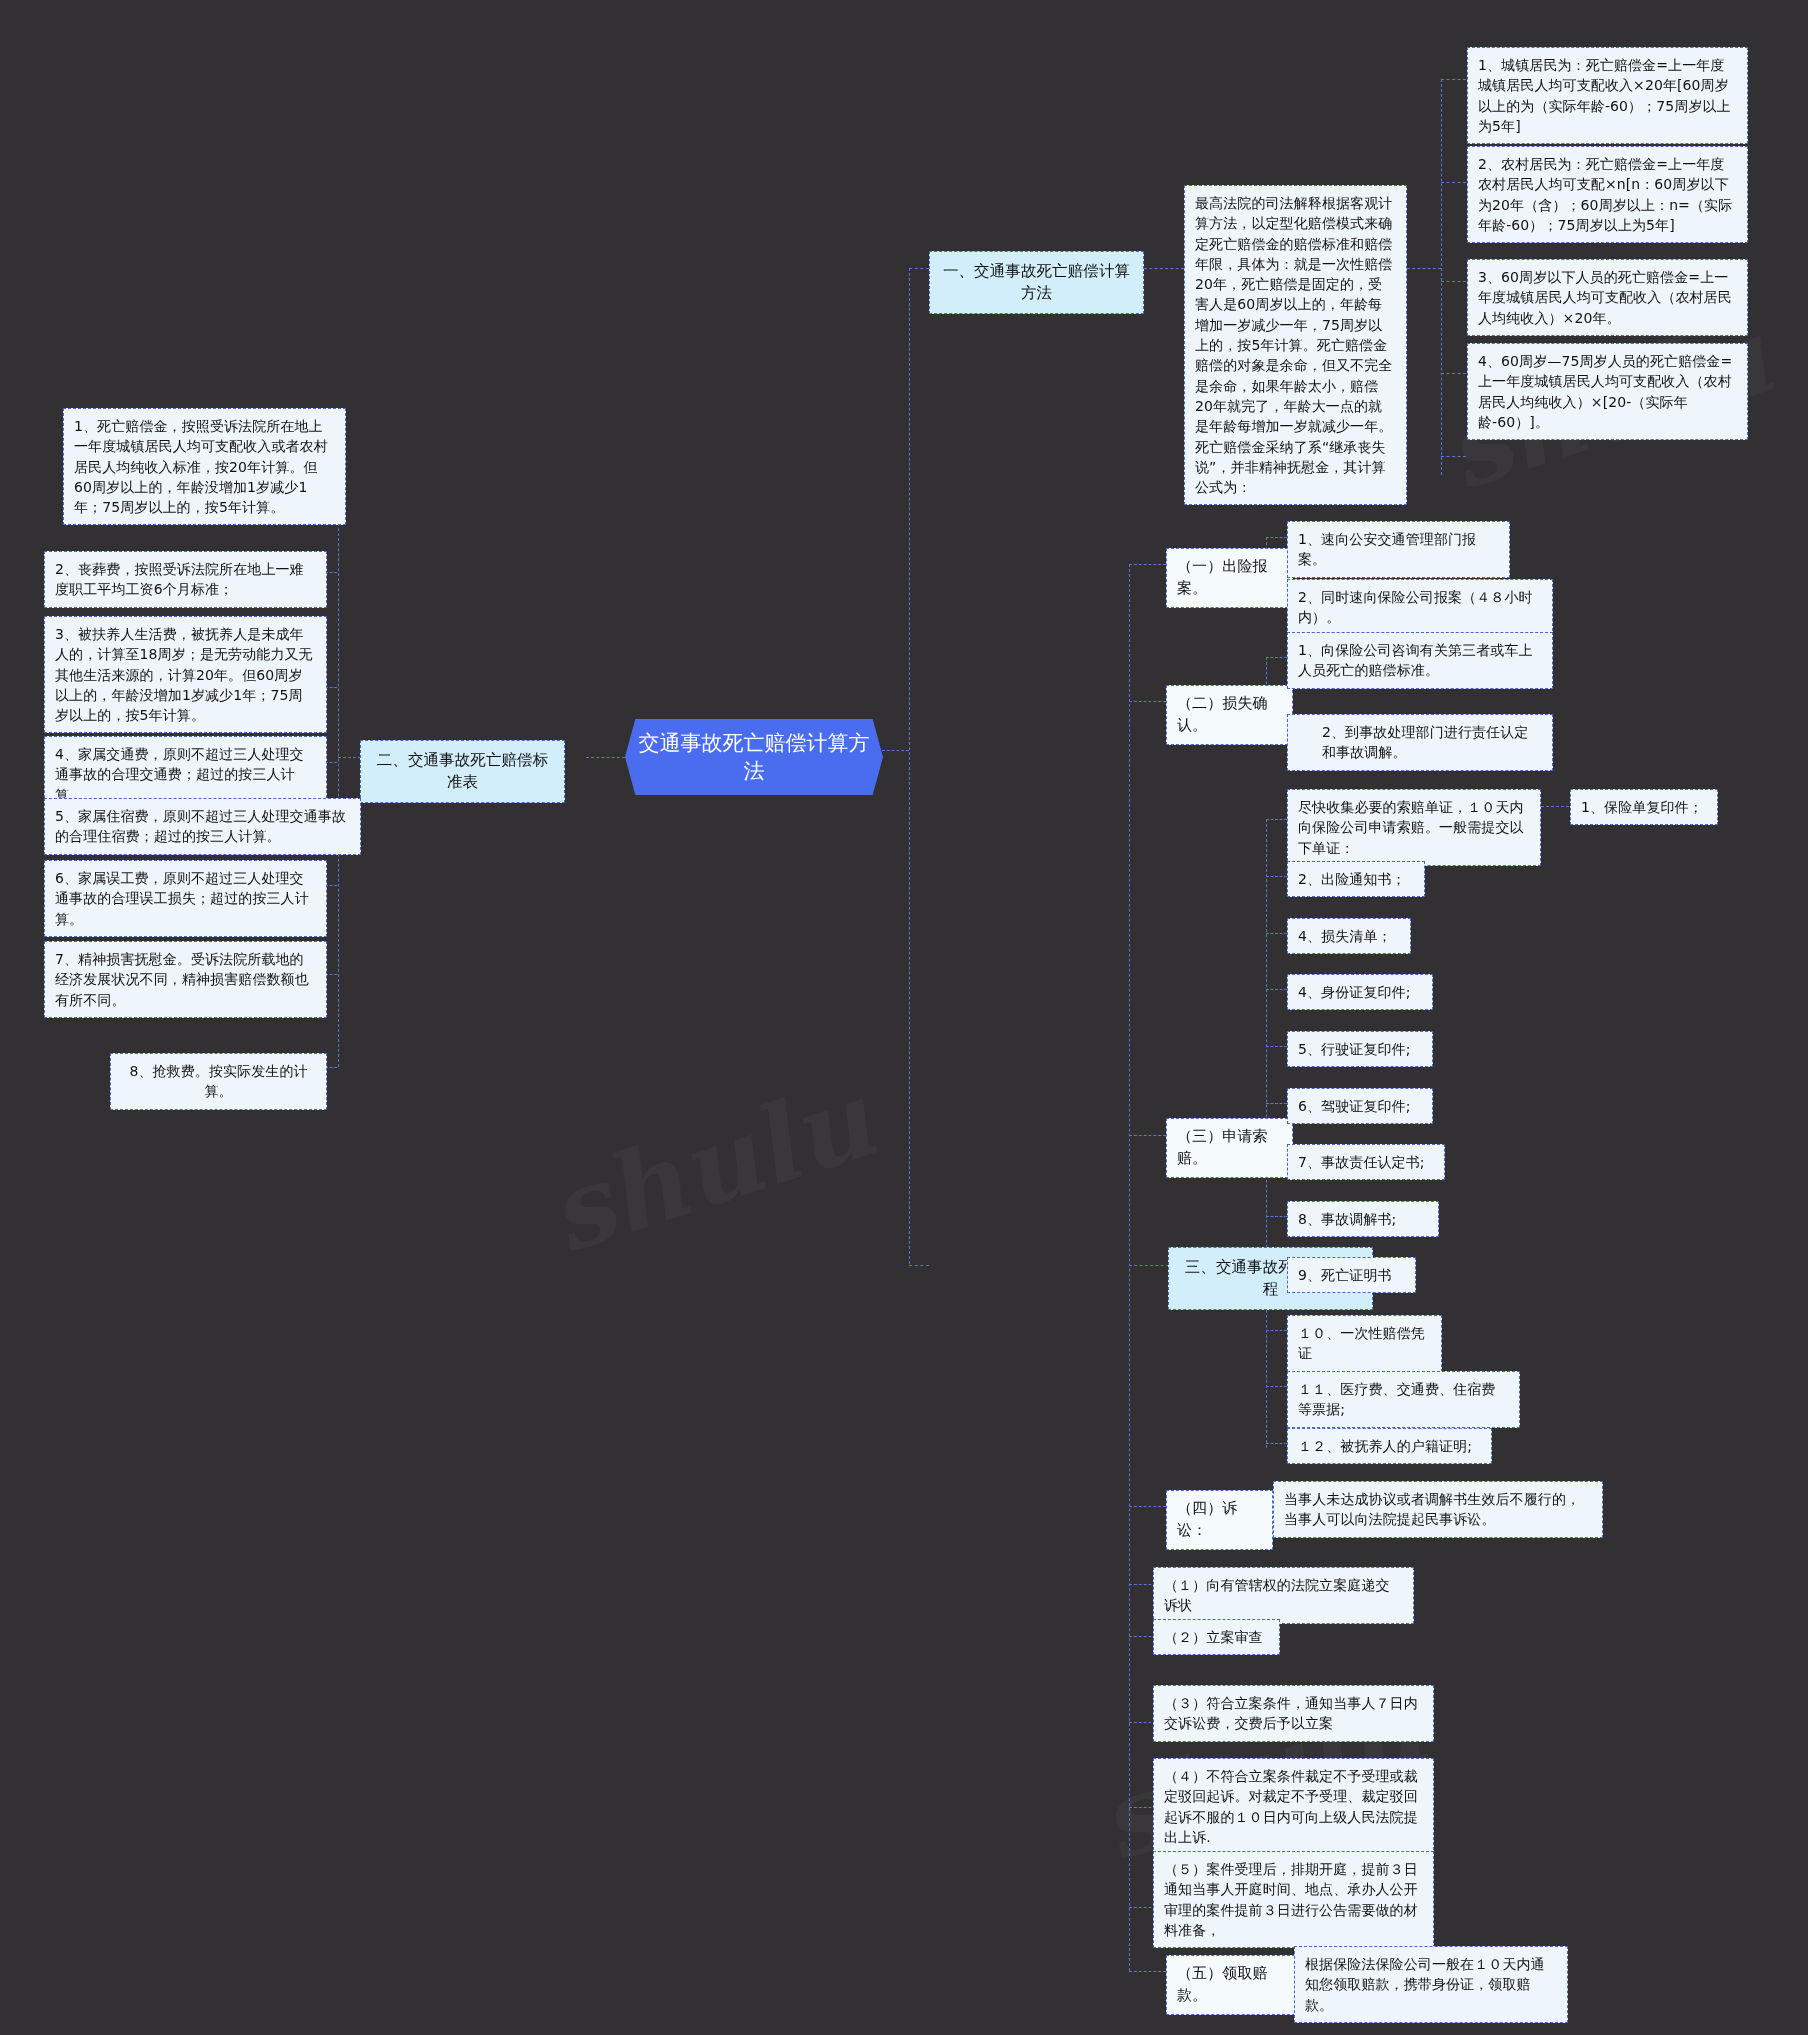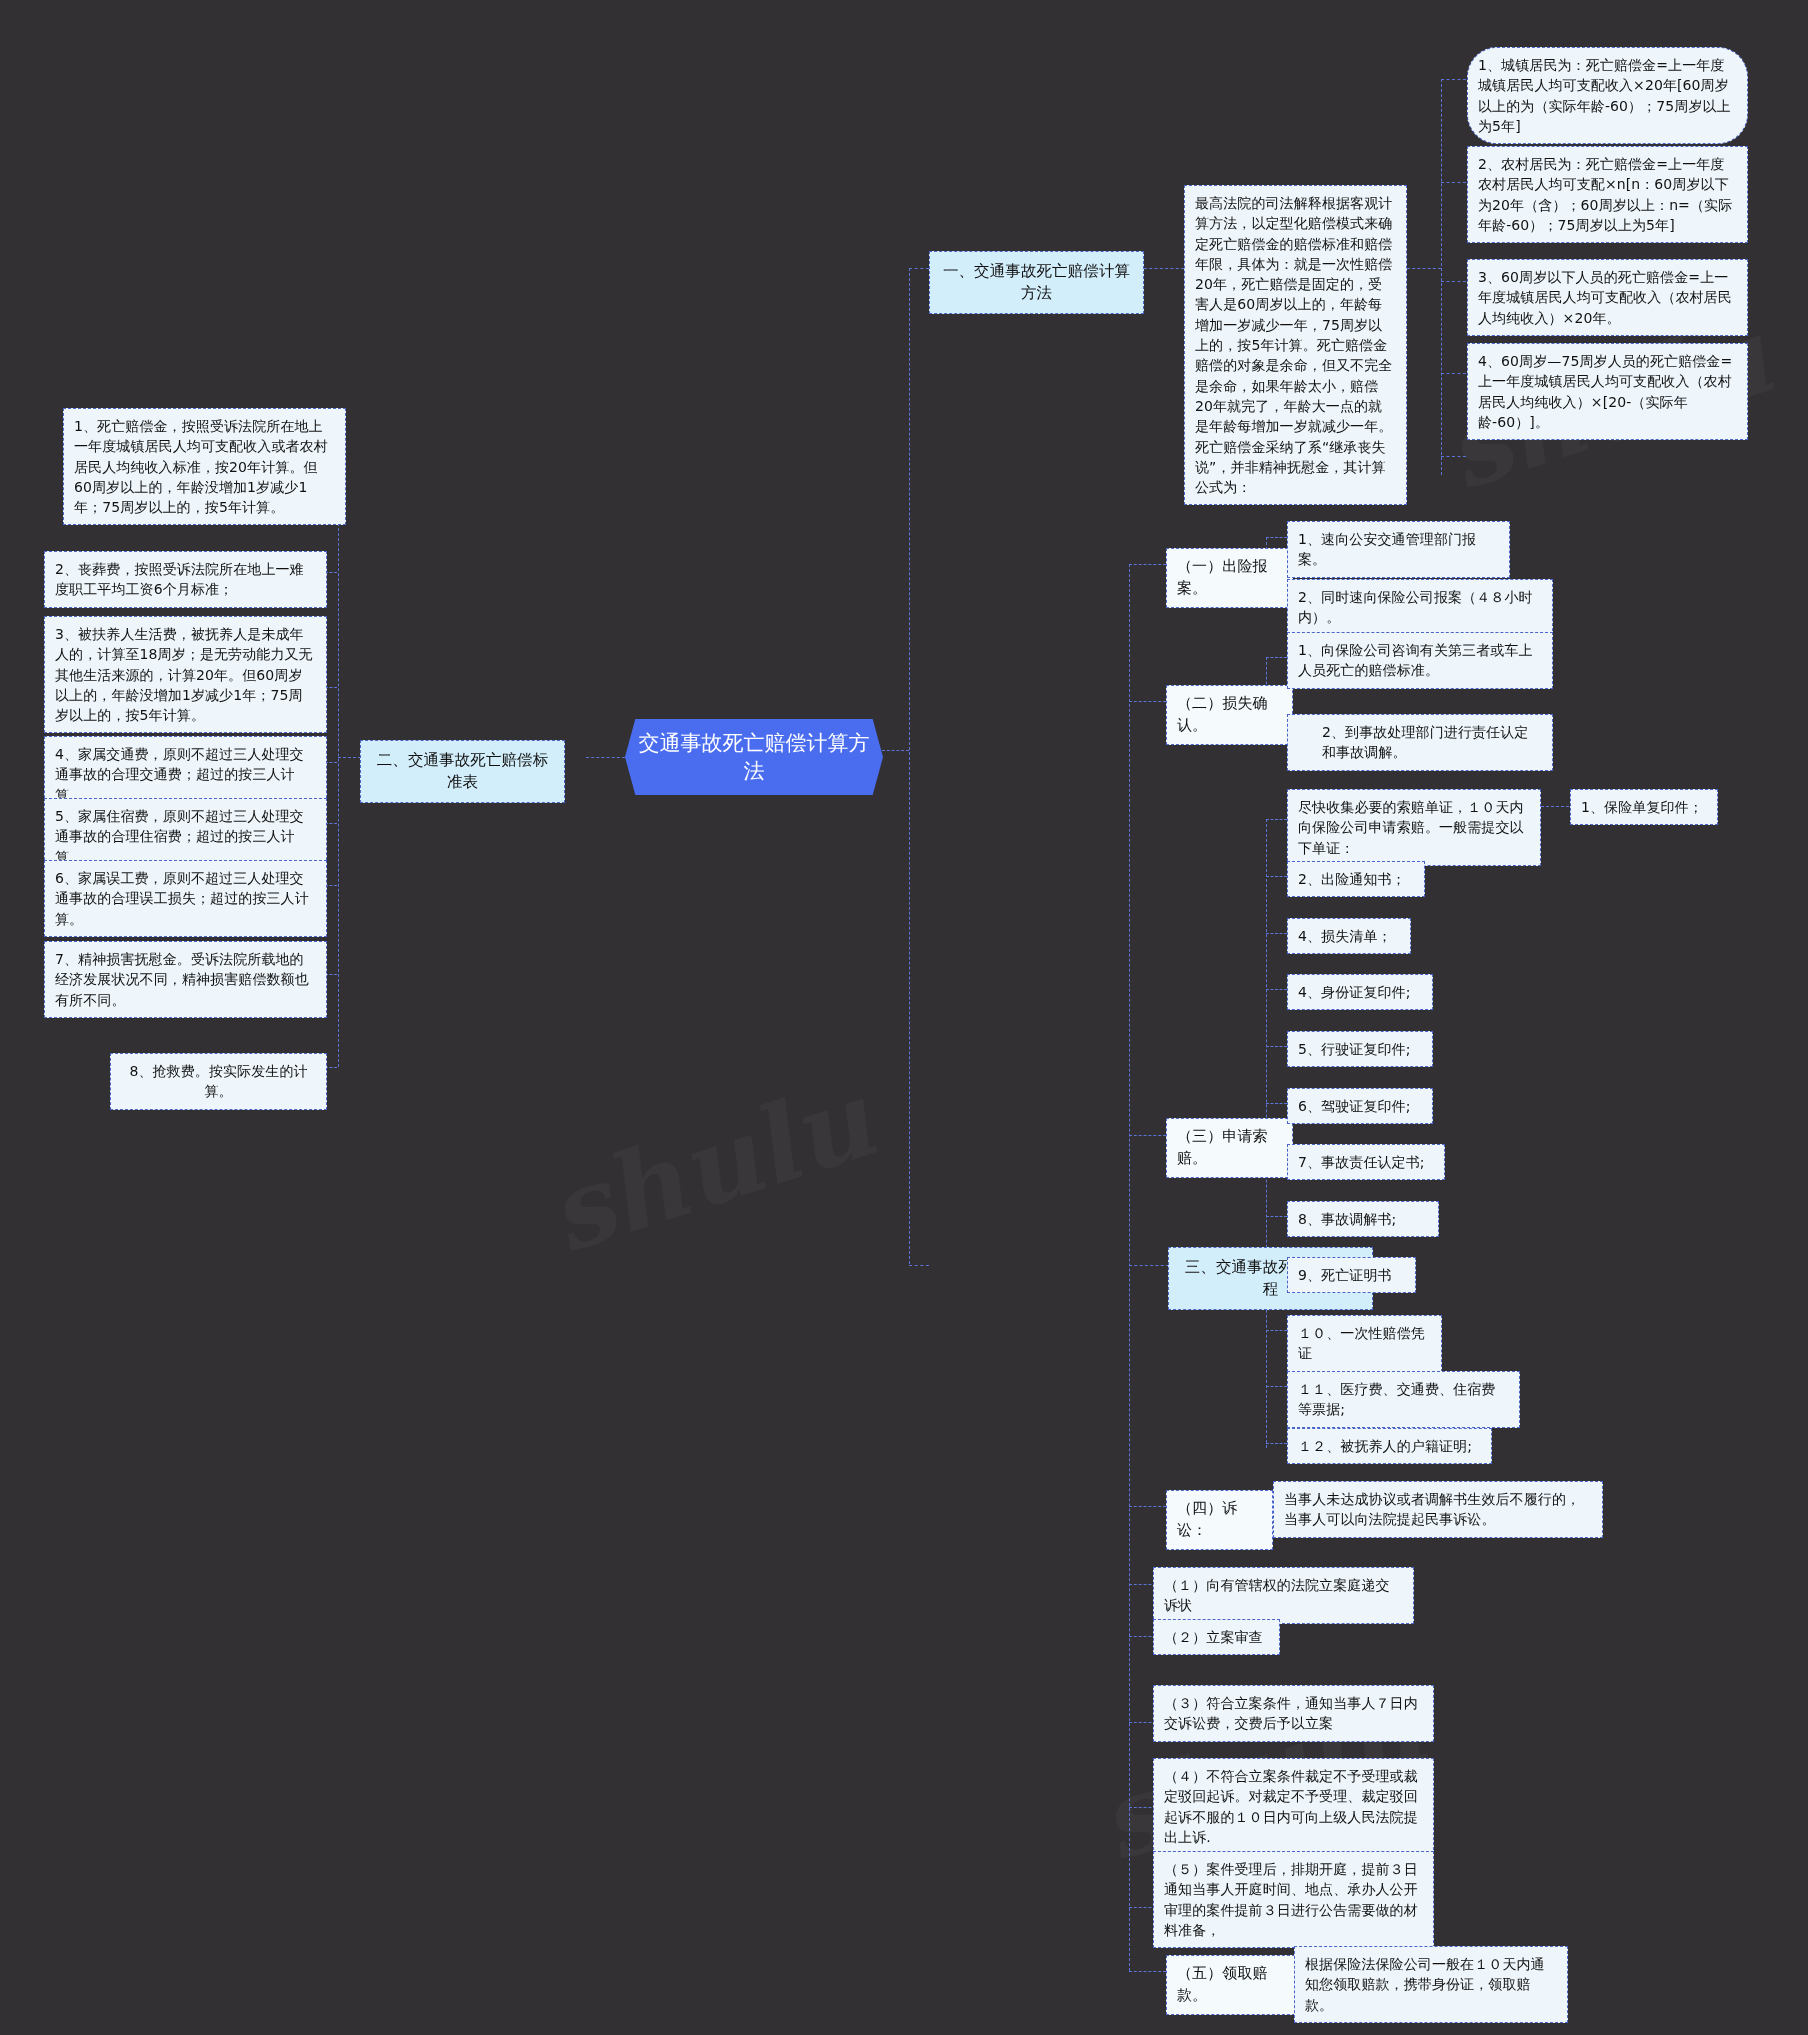--- a/index.html
+++ b/index.html
@@ -169,21 +169,21 @@
   </div>
 
   <div class="node branch" style="left:929px; top:251px; width:215px;">
     <span>一、交通事故死亡赔偿计算方法</span>
   </div>
 
   <div class="node" style="left:1184px; top:185px; width:223px;">
     <span>最高法院的司法解释根据客观计算方法，以定型化赔偿模式来确定死亡赔偿金的赔偿标准和赔偿年限，具体为：就是一次性赔偿20年，死亡赔偿是固定的，受害人是60周岁以上的，年龄每增加一岁减少一年，75周岁以上的，按5年计算。死亡赔偿金赔偿的对象是余命，但又不完全是余命，如果年龄太小，赔偿20年就完了，年龄大一点的就是年龄每增加一岁就减少一年。死亡赔偿金采纳了系“继承丧失说”，并非精神抚慰金，其计算公式为：</span>
   </div>
 
-  <div class="node" style="left:1467px; top:47px; width:281px;border-radius:30px;">
+  <div class="node" style="left:1467px; top:47px; width:281px;">
     <span>1、城镇居民为：死亡赔偿金=上一年度城镇居民人均可支配收入×20年[60周岁以上的为（实际年龄-60）；75周岁以上为5年]</span>
   </div>
   <div class="node" style="left:1467px; top:146px; width:281px;">
     <span>2、农村居民为：死亡赔偿金=上一年度农村居民人均可支配×n[n：60周岁以下为20年（含）；60周岁以上：n=（实际年龄-60）；75周岁以上为5年]</span>
   </div>
   <div class="node" style="left:1467px; top:259px; width:281px;">
     <span>3、60周岁以下人员的死亡赔偿金=上一年度城镇居民人均可支配收入（农村居民人均纯收入）×20年。</span>
   </div>
   <div class="node" style="left:1467px; top:343px; width:281px;">
     <span>4、60周岁—75周岁人员的死亡赔偿金=上一年度城镇居民人均可支配收入（农村居民人均纯收入）×[20-（实际年龄-60）]。</span>
@@ -198,21 +198,21 @@
   </div>
   <div class="node" style="left:44px; top:551px; width:283px;">
     <span>2、丧葬费，按照受诉法院所在地上一难度职工平均工资6个月标准；</span>
   </div>
   <div class="node" style="left:44px; top:616px; width:283px;">
     <span>3、被扶养人生活费，被抚养人是未成年人的，计算至18周岁；是无劳动能力又无其他生活来源的，计算20年。但60周岁以上的，年龄没增加1岁减少1年；75周岁以上的，按5年计算。</span>
   </div>
   <div class="node" style="left:44px; top:736px; width:283px;">
     <span>4、家属交通费，原则不超过三人处理交通事故的合理交通费；超过的按三人计算。</span>
   </div>
-  <div class="node" style="left:44px; top:798px; width:283px;">
+  <div class="node" style="left:44px; top:798px; width:317px;">
     <span>5、家属住宿费，原则不超过三人处理交通事故的合理住宿费；超过的按三人计算。</span>
   </div>
   <div class="node" style="left:44px; top:860px; width:283px;">
     <span>6、家属误工费，原则不超过三人处理交通事故的合理误工损失；超过的按三人计算。</span>
   </div>
   <div class="node" style="left:44px; top:941px; width:283px;">
     <span>7、精神损害抚慰金。受诉法院所载地的经济发展状况不同，精神损害赔偿数额也有所不同。</span>
   </div>
   <div class="node" style="left:110px; top:1053px; width:217px; text-align:center;">
     <span>8、抢救费。按实际发生的计算。</span>

